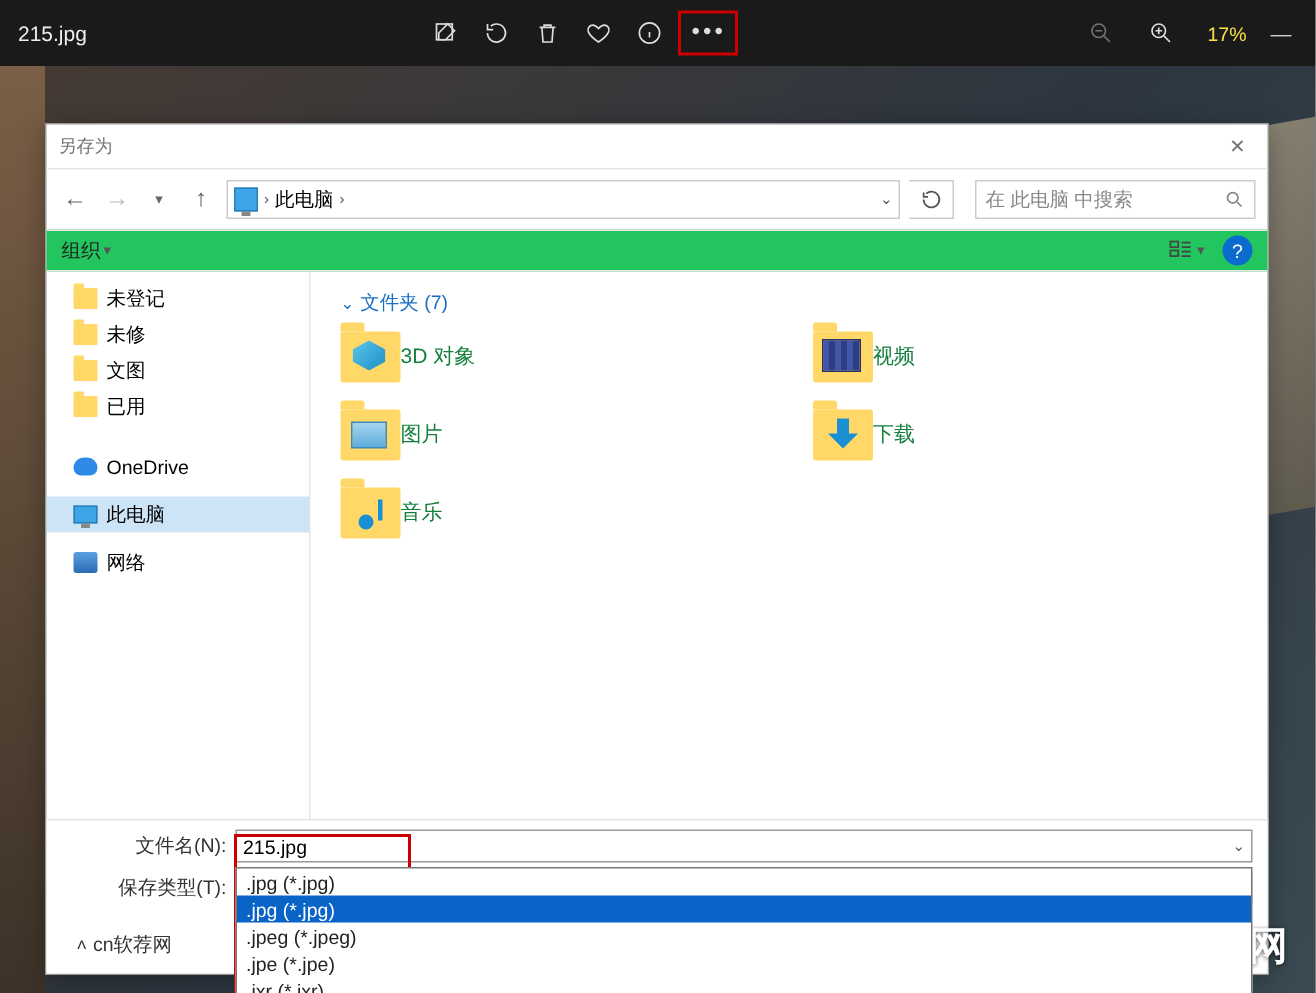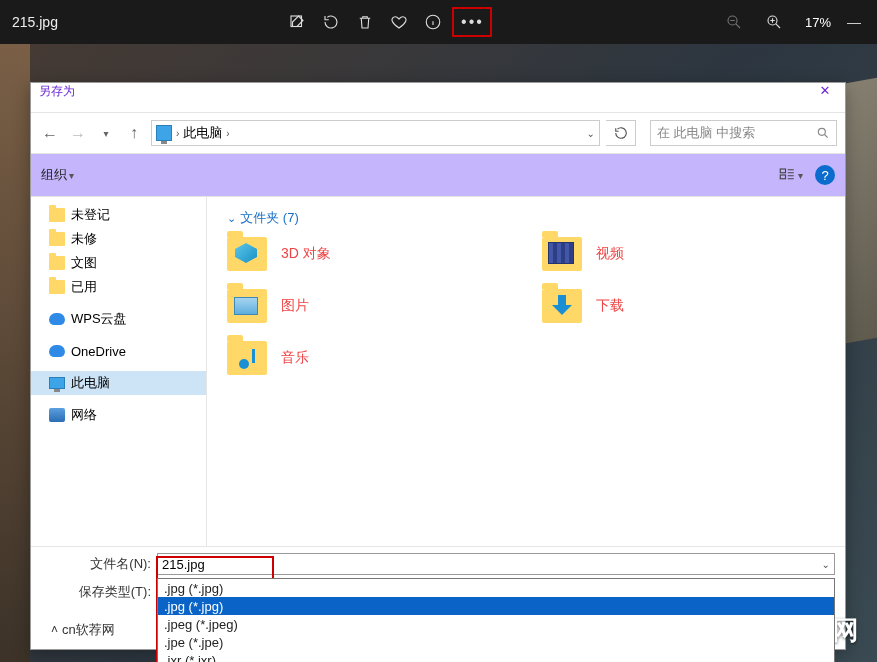--- a/index.html
+++ b/index.html
@@ -7,66 +7,66 @@
   
   
   .topbar { height: 44px; background: #1a1a1a; display: flex; align-items: center; color: #eee; font-size: 14px; padding: 0 8px; }
   .topbar .title { flex: 0 0 auto; margin-left: 4px; }
   .topbar .spacer-left { flex: 1; }
   .topbar .spacer-right { flex: 1; }
   .topbar .icon-btn { width: 34px; height: 34px; display: flex; align-items: center; justify-content: center; color: #ddd; cursor: pointer; }
   .topbar .icon-btn svg { width: 18px; height: 18px; stroke: #ddd; fill: none; stroke-width: 1.5; }
   .topbar .more-box { border: 2px solid #c00; width: 40px; height: 30px; display: flex; align-items: center; justify-content: center; margin: 0 2px; }
   .topbar .zoom-group { display: flex; align-items: center; gap: 6px; margin-right: 8px; }
-  .topbar .zoom-txt { font-size: 13px; color: #ffffff; min-width: 34px; text-align: right; }
+  .topbar .zoom-txt { font-size: 13px; color: #fde047; min-width: 34px; text-align: right; }
   .topbar .min { width: 30px; text-align: center; color: #ccc; }
 
   
   .desktop { position: absolute; top: 44px; left: 0; right: 0; bottom: 0; background: linear-gradient(135deg, #463a33 0%, #2d3640 50%, #3a4a52 100%); }
   .desktop::before { content:""; position:absolute; left:0; top:0; bottom:0; width:30px; background: linear-gradient(180deg,#7a5f46,#3c3228); }
   .desktop::after { content:""; position:absolute; right:0; top:40px; width:70px; height:260px; background: linear-gradient(135deg,#8d8677,#5e5a4d); transform: skewY(-10deg); }
 
   
   .dialog { position: absolute; left: 30px; top: 82px; width: 816px; height: 568px; background: #fff; border: 1px solid #9a9a9a; box-shadow: 0 4px 16px rgba(0,0,0,0.3); display: flex; flex-direction: column; }
-  .dlg-title { height: 30px; display: flex; align-items: flex-start; padding: 0 8px; font-size: 12px; color: #6d28d9; border-bottom: 1px solid #e5e5e5; }
+  .dlg-title { height: 30px; display: flex; align-items: center; padding: 0 8px; font-size: 12px; color: #737373; border-bottom: 1px solid #e5e5e5; }
   .dlg-title .t { flex: 1; }
   .dlg-title .close { width: 24px; text-align: center; cursor: pointer; font-size: 13px; }
 
   .navrow { height: 40px; display: flex; align-items: center; padding: 0 8px; gap: 6px; }
   .navrow .arrow { width: 22px; height: 22px; display: flex; align-items: center; justify-content: center; color: #666; }
   .navrow .arrow.disabled { color: #bbb; }
   .navrow .path { flex: 1; height: 26px; border: 1px solid #ccc; display: flex; align-items: center; padding: 0 4px; font-size: 13px; gap: 4px; }
   .navrow .path .pc-icon { width: 16px; height: 16px; }
   .navrow .dd { color: #555; font-size: 10px; }
   .navrow .refresh { width: 30px; height: 26px; border: 1px solid #ccc; border-left: none; display: flex; align-items: center; justify-content: center; }
   .navrow .search { width: 187px; height: 26px; border: 1px solid #ccc; display: flex; align-items: center; padding: 0 6px; font-size: 13px; color: #888; margin-left: 8px; }
   .navrow .search span { flex: 1; }
 
-  .toolbar { height: 44px; padding: 0 10px; display: flex; align-items: center; border-top: 1px solid #e5e5e5; border-bottom: 1px solid #e5e5e5; font-size: 13px; background: #c4b5fd; }
+  .toolbar { height: 28px; padding: 0 10px; display: flex; align-items: center; border-top: 1px solid #e5e5e5; border-bottom: 1px solid #e5e5e5; font-size: 13px; background: #22c55e; }
   .toolbar .org { color: #222; display: flex; align-items: center; gap: 2px; cursor: pointer; }
   .toolbar .spacer { flex: 1; }
   .toolbar .view { display: flex; align-items: center; gap: 2px; cursor: pointer; }
   .toolbar .help { width: 20px; height: 20px; border-radius: 50%; background: #0c6cce; color: #fff; font-size: 13px; display: flex; align-items: center; justify-content: center; margin-left: 12px; cursor: pointer; }
 
   .body { flex: 1; display: flex; overflow: hidden; }
   .tree { width: 176px; border-right: 1px solid #e5e5e5; padding: 6px 0; font-size: 13px; overflow: hidden; }
   .tree-item { height: 24px; display: flex; align-items: center; padding-left: 18px; gap: 6px; cursor: pointer; }
   .tree-item.sel { background: #cde4f7; }
   .tree .folder-icon { width: 16px; height: 14px; background: #ffd868; border-radius: 1px; position: relative; }
   .tree .folder-icon::before { content:""; position:absolute; top:-3px; left:0; width:7px; height:3px; background:#ffd868; border-radius:1px 1px 0 0; }
   .tree .cloud-icon { width: 16px; height: 12px; background:#2e8ae6; border-radius: 8px 8px 6px 6px; }
   .tree .pc-icon, .navrow .pc-icon { width:16px; height:12px; background:#3da4e8; border:1px solid #2b7fb8; position:relative; }
   .tree .pc-icon::after, .navrow .pc-icon::after { content:""; position:absolute; bottom:-4px; left:4px; width:6px; height:3px; background:#888; }
   .tree .net-icon { width: 16px; height: 14px; background: linear-gradient(#5aa0e0,#2b6db3); border-radius: 2px; }
 
   .content { flex: 1; padding: 8px 8px 8px 20px; overflow: hidden; position: relative; }
   .group-hdr { font-size: 13px; color: #1a6fc4; margin: 4px 0 10px 0; display: flex; align-items: center; gap: 4px; }
   .group-hdr .chev { color: #1a6fc4; font-size: 11px; }
   .grid { display: grid; grid-template-columns: 1fr 1fr; row-gap: 18px; column-gap: 20px; }
-  .fitem { display: flex; align-items: center; gap: 14px; cursor: pointer; font-size: 14px; color: #ef4444; }
+  .fitem { display: flex; align-items: center; gap: 0; cursor: pointer; font-size: 14px; color: #15803d; }
   .fitem .big-folder { width: 40px; height: 34px; background: #ffd868; border-radius: 2px; position: relative; }
   .fitem .big-folder::before { content:""; position:absolute; top:-6px; left:0; width:16px; height:6px; background:#ffd868; border-radius:2px 2px 0 0; }
   .fitem .overlay { position:absolute; }
   .ic-3d { left:8px; top:6px; width:22px; height:20px; background:linear-gradient(135deg,#5cc7e8,#1a8fc7); clip-path: polygon(50% 0,100% 30%,100% 70%,50% 100%,0 70%,0 30%); }
   .ic-video { left:6px; top:5px; width:26px; height:22px; background:repeating-linear-gradient(90deg,#4257a8 0 4px,#2d3e85 4px 8px); border:1px solid #243370; }
   .ic-img { left:7px; top:8px; width:24px; height:18px; background:linear-gradient(#a5d4ef,#5faedd); border:1px solid #3d88b8; }
   .ic-doc { left:9px; top:6px; width:20px; height:22px; background:#fff; border:1px solid #6aa5d4; }
   .ic-doc::after{content:"";position:absolute;left:2px;top:3px;right:2px;height:2px;background:#6aa5d4;box-shadow:0 4px 0 #6aa5d4,0 8px 0 #6aa5d4,0 12px 0 #6aa5d4;}
   .ic-dl { left:10px; top:6px; width:20px; height:20px; }
   .ic-dl::before{content:"";position:absolute;left:6px;top:0;width:8px;height:12px;background:#1a8fd4;}
@@ -215,24 +215,20 @@
         </div>
       <div class="tree-item">
           <div class="folder-icon"></div>
           <span>文图</span>
         </div>
       <div class="tree-item">
           <div class="folder-icon"></div>
           <span>已用</span>
         </div>
       <div style="height:8px"></div>
-      <div class="tree-item">
-          <div class="cloud-icon"></div>
-          <span>WPS云盘</span>
-        </div>
       <div style="height:8px"></div>
       <div class="tree-item">
           <div class="cloud-icon"></div>
           <span>OneDrive</span>
         </div>
       <div style="height:8px"></div>
       <div class="tree-item sel">
           <div class="pc-icon"></div>
           <span>此电脑</span>
         </div>

